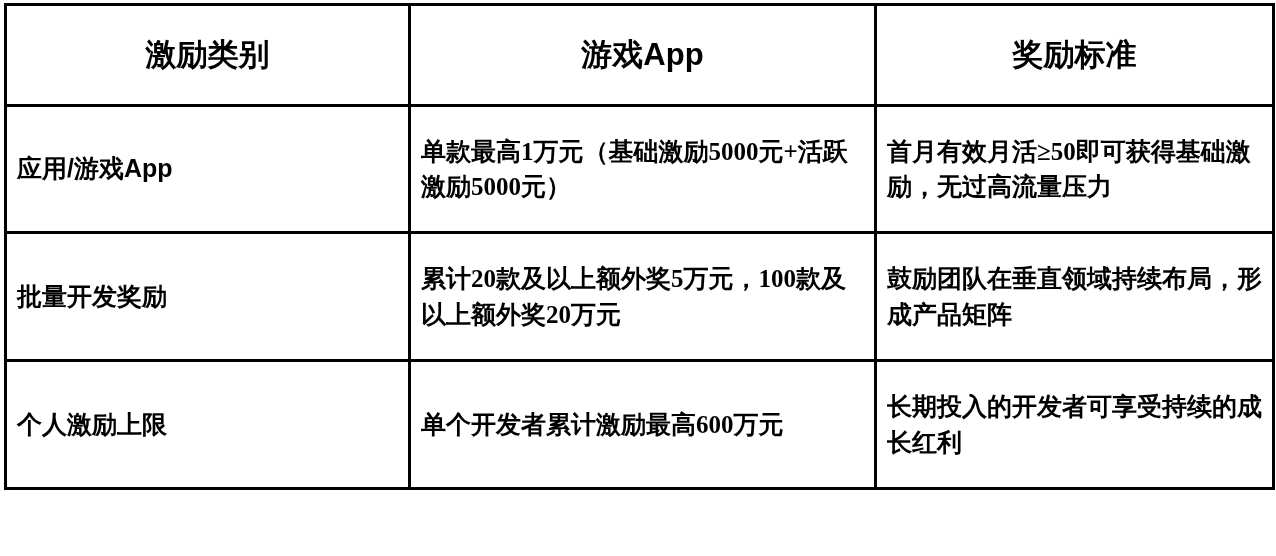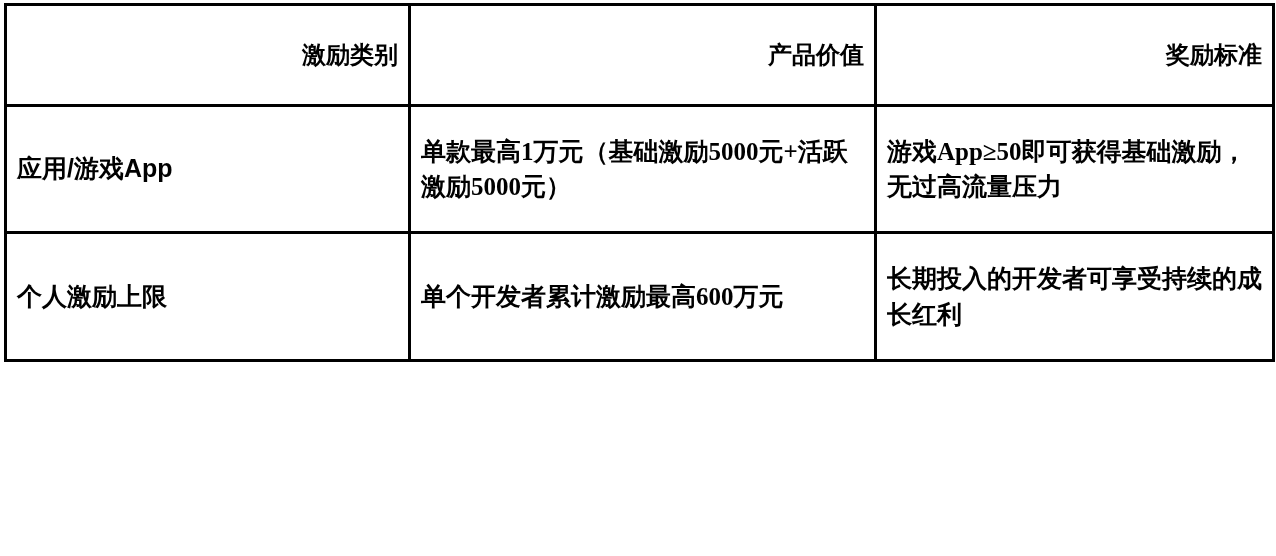--- a/index.html
+++ b/index.html
@@ -30,23 +30,23 @@
   table.incentive-table th {
     border: 3px solid #000000;
     vertical-align: middle;
     padding: 6px 10px;
     font-size: 25px;
     line-height: 1.42;
     font-weight: bold;
     word-break: break-word;
   }
   table.incentive-table th {
-    text-align: right;
+    text-align: center;
     height: 86px;
-    font-size: 24px;
+    font-size: 31px;
   }
   td.cat-cell {
     text-align: left;
     font-weight: normal;
   }
   td.body-cell {
     text-align: left;
     font-weight: normal;
     font-family: Liberation Serif, serif;
   }
@@ -64,29 +64,34 @@
 <div class="page">
   <table class="incentive-table">
     <colgroup>
       <col class="col-1">
       <col class="col-2">
       <col class="col-3">
     </colgroup>
     <thead>
       <tr>
         <th>激励类别</th>
-        <th>产品价值</th>
+        <th>游戏App</th>
         <th>奖励标准</th>
       </tr>
     </thead>
     <tbody>
       <tr class="row-1">
         <td class="cat-cell">应用/游戏App</td>
         <td class="body-cell">单款最高1万元（基础激励5000元+活跃激励5000元）</td>
-        <td class="body-cell">游戏App≥50即可获得基础激励，无过高流量压力</td>
+        <td class="body-cell">首月有效月活≥50即可获得基础激励，无过高流量压力</td>
+      </tr>
+      <tr class="row-3">
+        <td class="cat-cell">批量开发奖励</td>
+        <td class="body-cell">累计20款及以上额外奖5万元，100款及以上额外奖20万元</td>
+        <td class="body-cell">鼓励团队在垂直领域持续布局，形成产品矩阵</td>
       </tr>
       <tr class="row-4">
         <td class="cat-cell">个人激励上限</td>
         <td class="body-cell">单个开发者累计激励最高600万元</td>
         <td class="body-cell">长期投入的开发者可享受持续的成长红利</td>
       </tr>
     </tbody>
   </table>
 </div>
 

